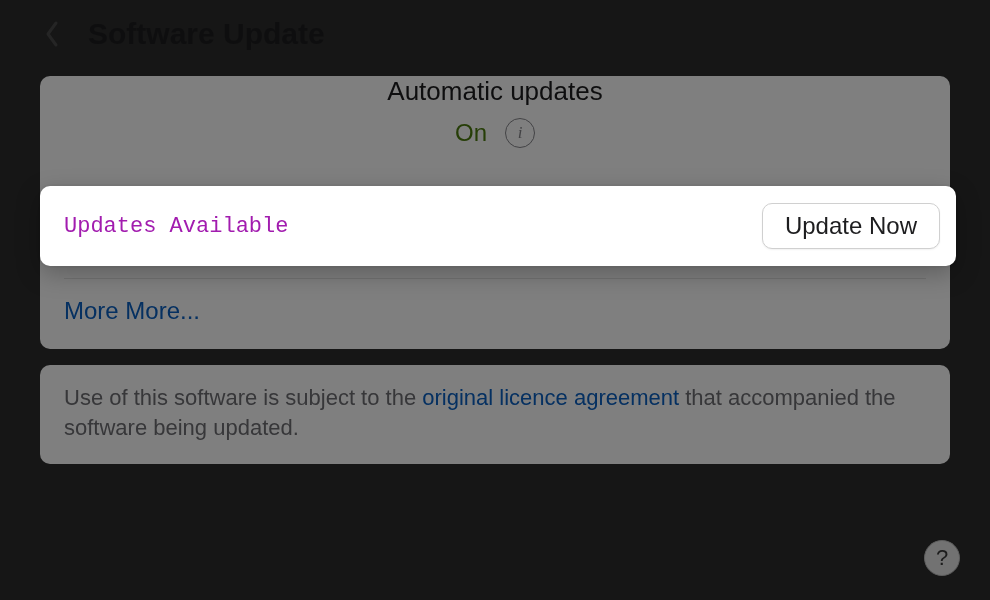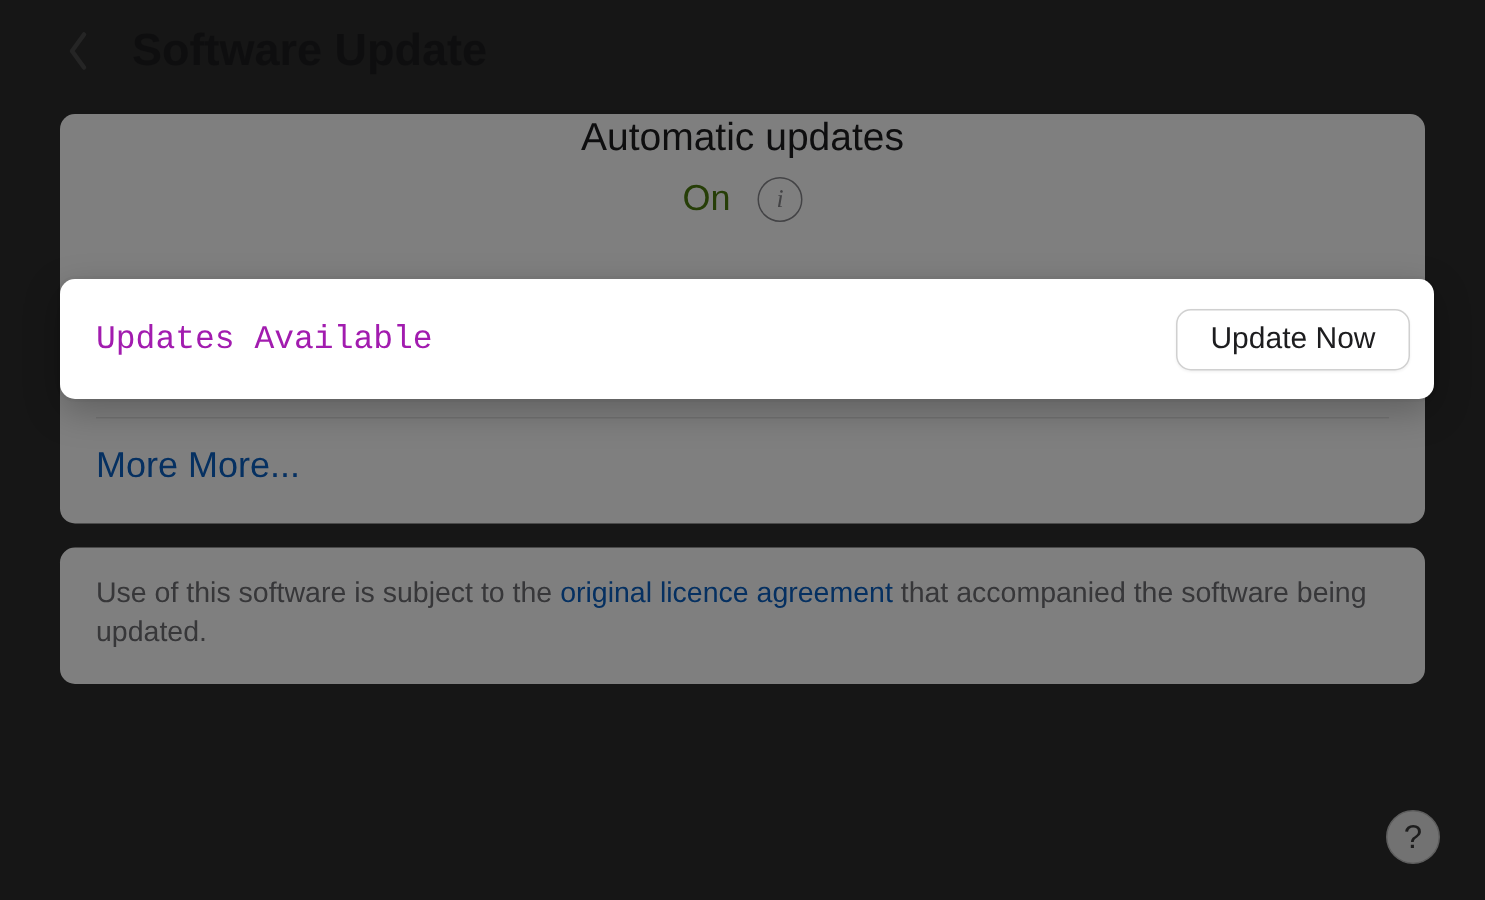--- a/index.html
+++ b/index.html
@@ -90,21 +90,21 @@
       font-family: Georgia, serif;
       font-style: italic;
       font-size: 17px;
       cursor: pointer;
     }
     .update-now-btn {
       background: #fff;
       border: 1px solid #d0d0d0;
       border-radius: 10px;
       padding: 8px 22px;
-      font-size: 20px;
+      font-size: 24px;
       font-weight: 400;
       color: #1d1d1f;
       cursor: pointer;
       box-shadow: 0 1px 2px rgba(0,0,0,0.06);
     }
     .update-item {
       font-size: 22px;
       color: #6e6e73;
       padding: 6px 0 18px 2px;
     }
@@ -115,21 +115,21 @@
       padding: 18px 0 24px 0;
       cursor: pointer;
     }
     .legal-card {
       background: #fff;
       border-radius: 10px;
       margin: 0 40px 16px 40px;
       padding: 18px 24px 22px 24px;
     }
     .legal-text {
-      font-size: 19px;
+      font-size: 22px;
       color: #6e6e73;
       line-height: 1.35;
     }
     .legal-link {
       color: #0a60c2;
       cursor: pointer;
     }
     
     .highlight-row-wrap {
       position: absolute;

